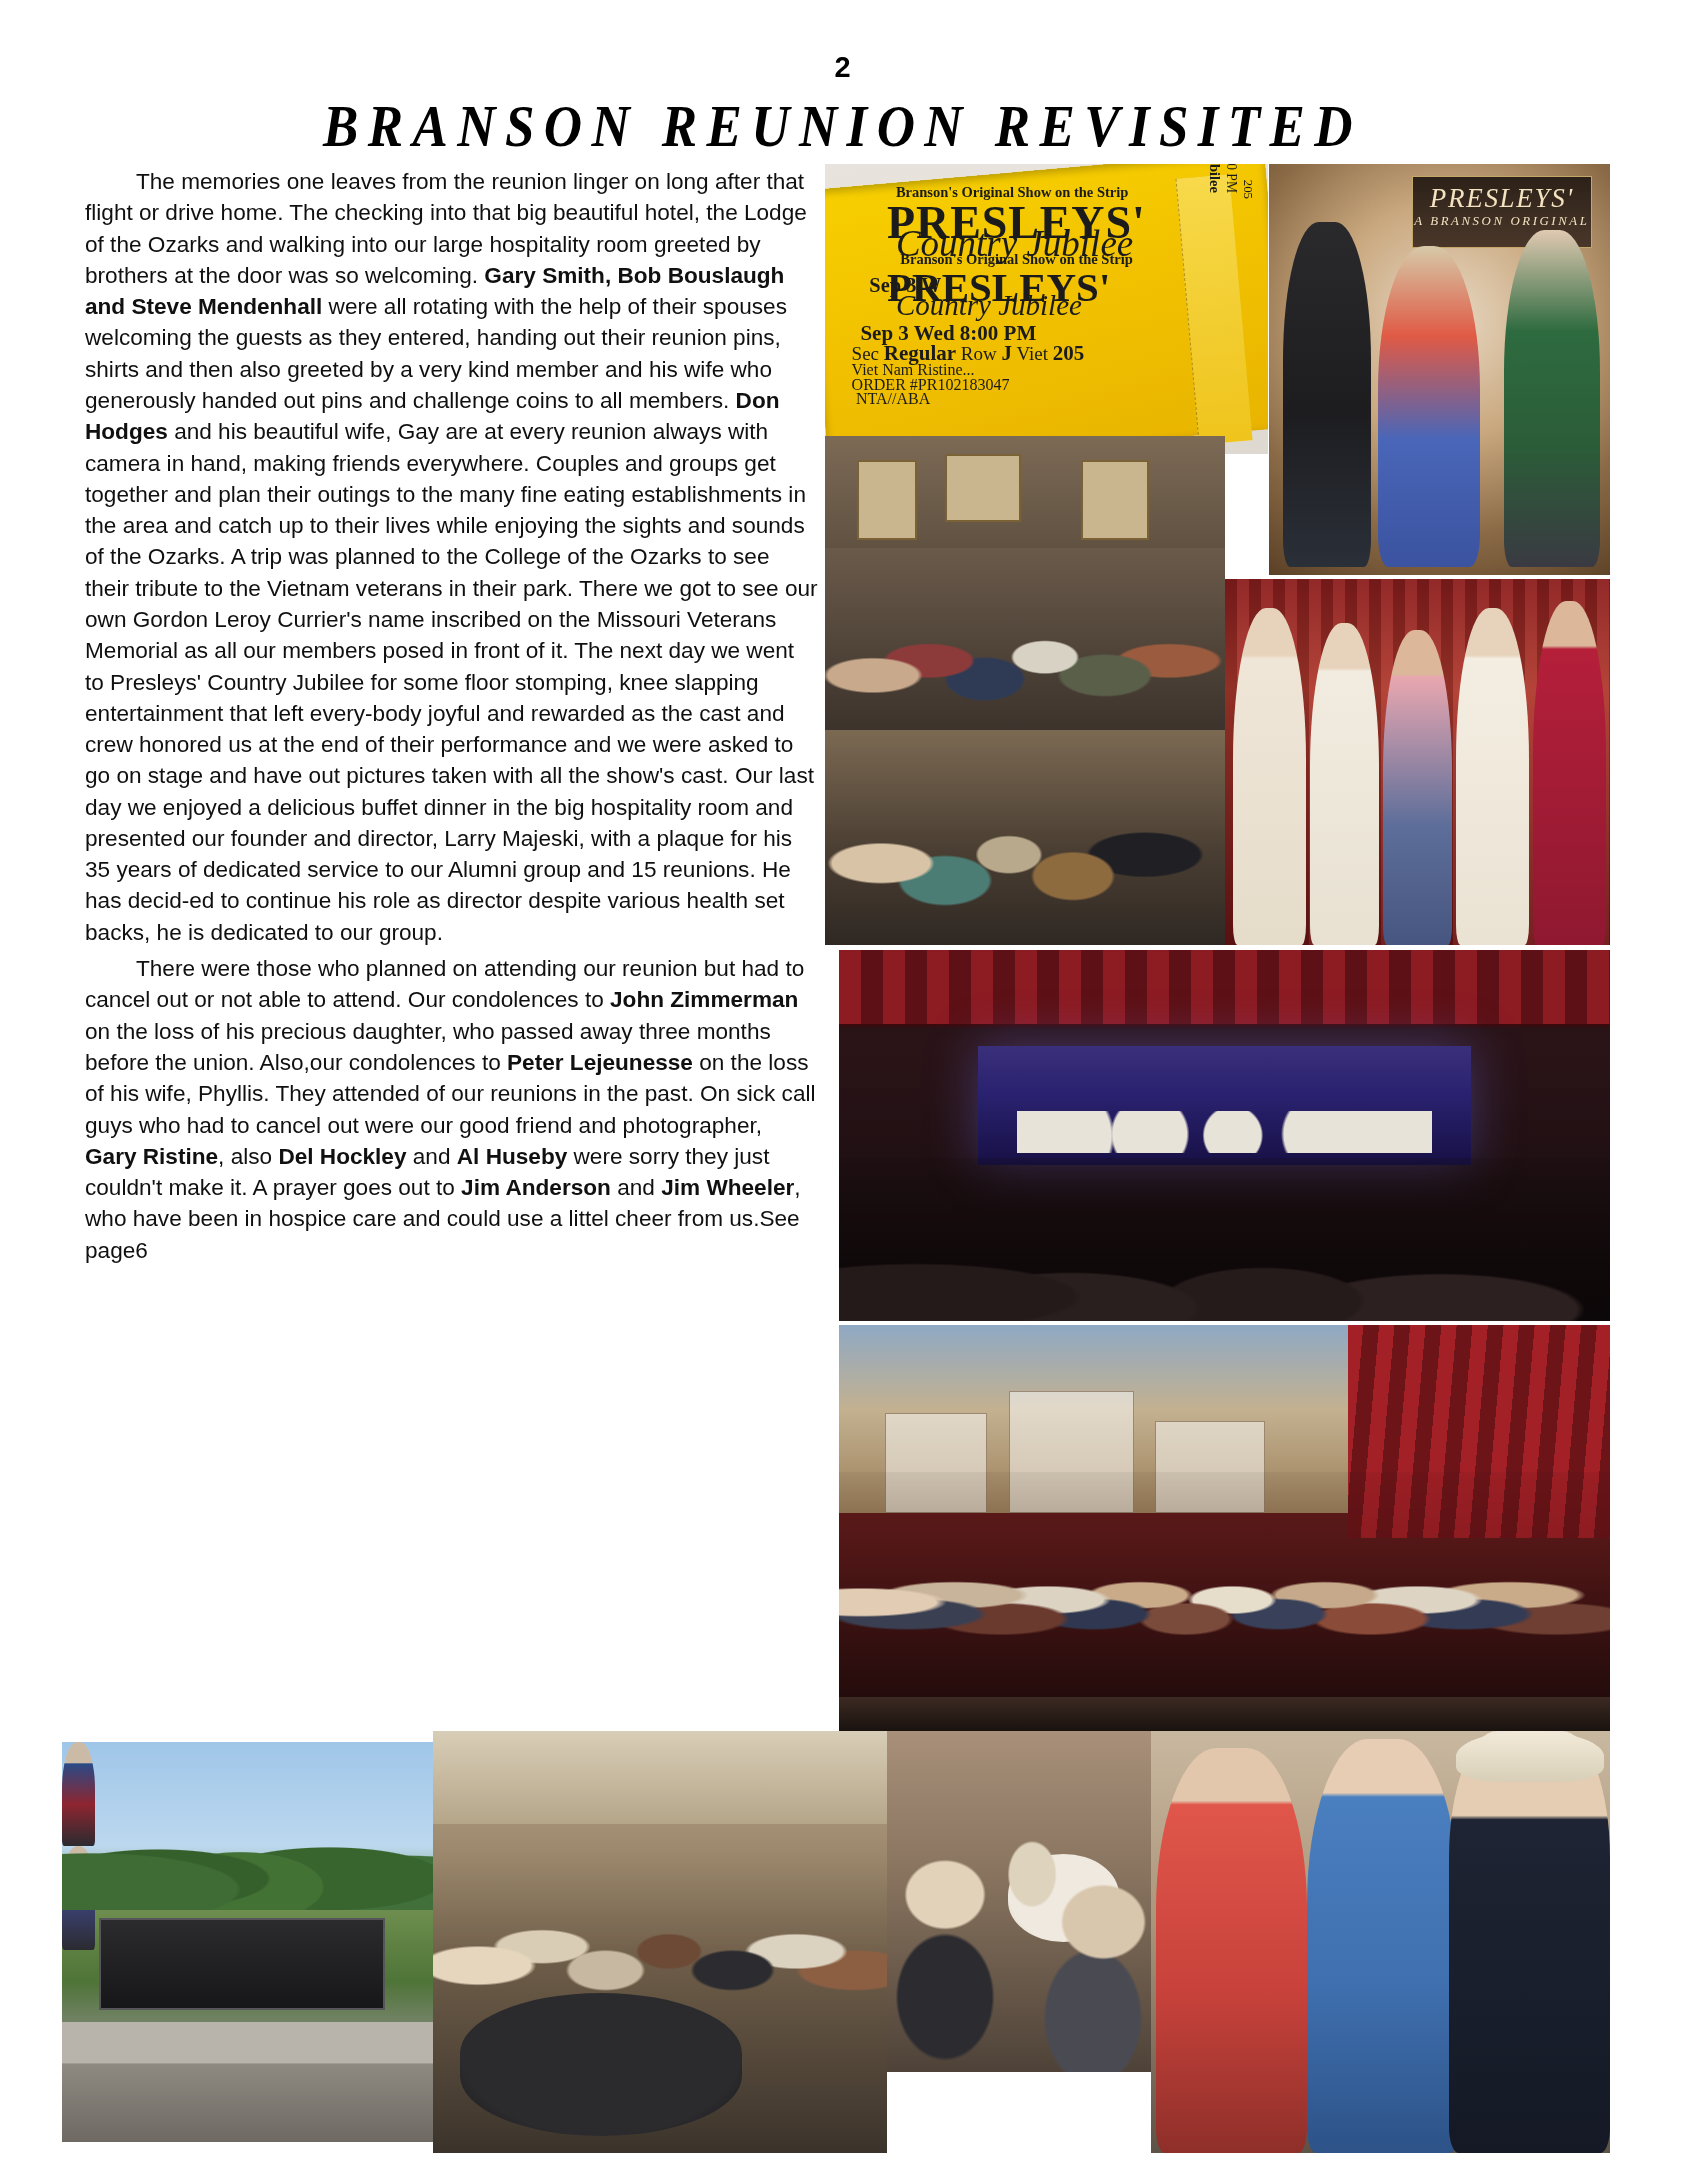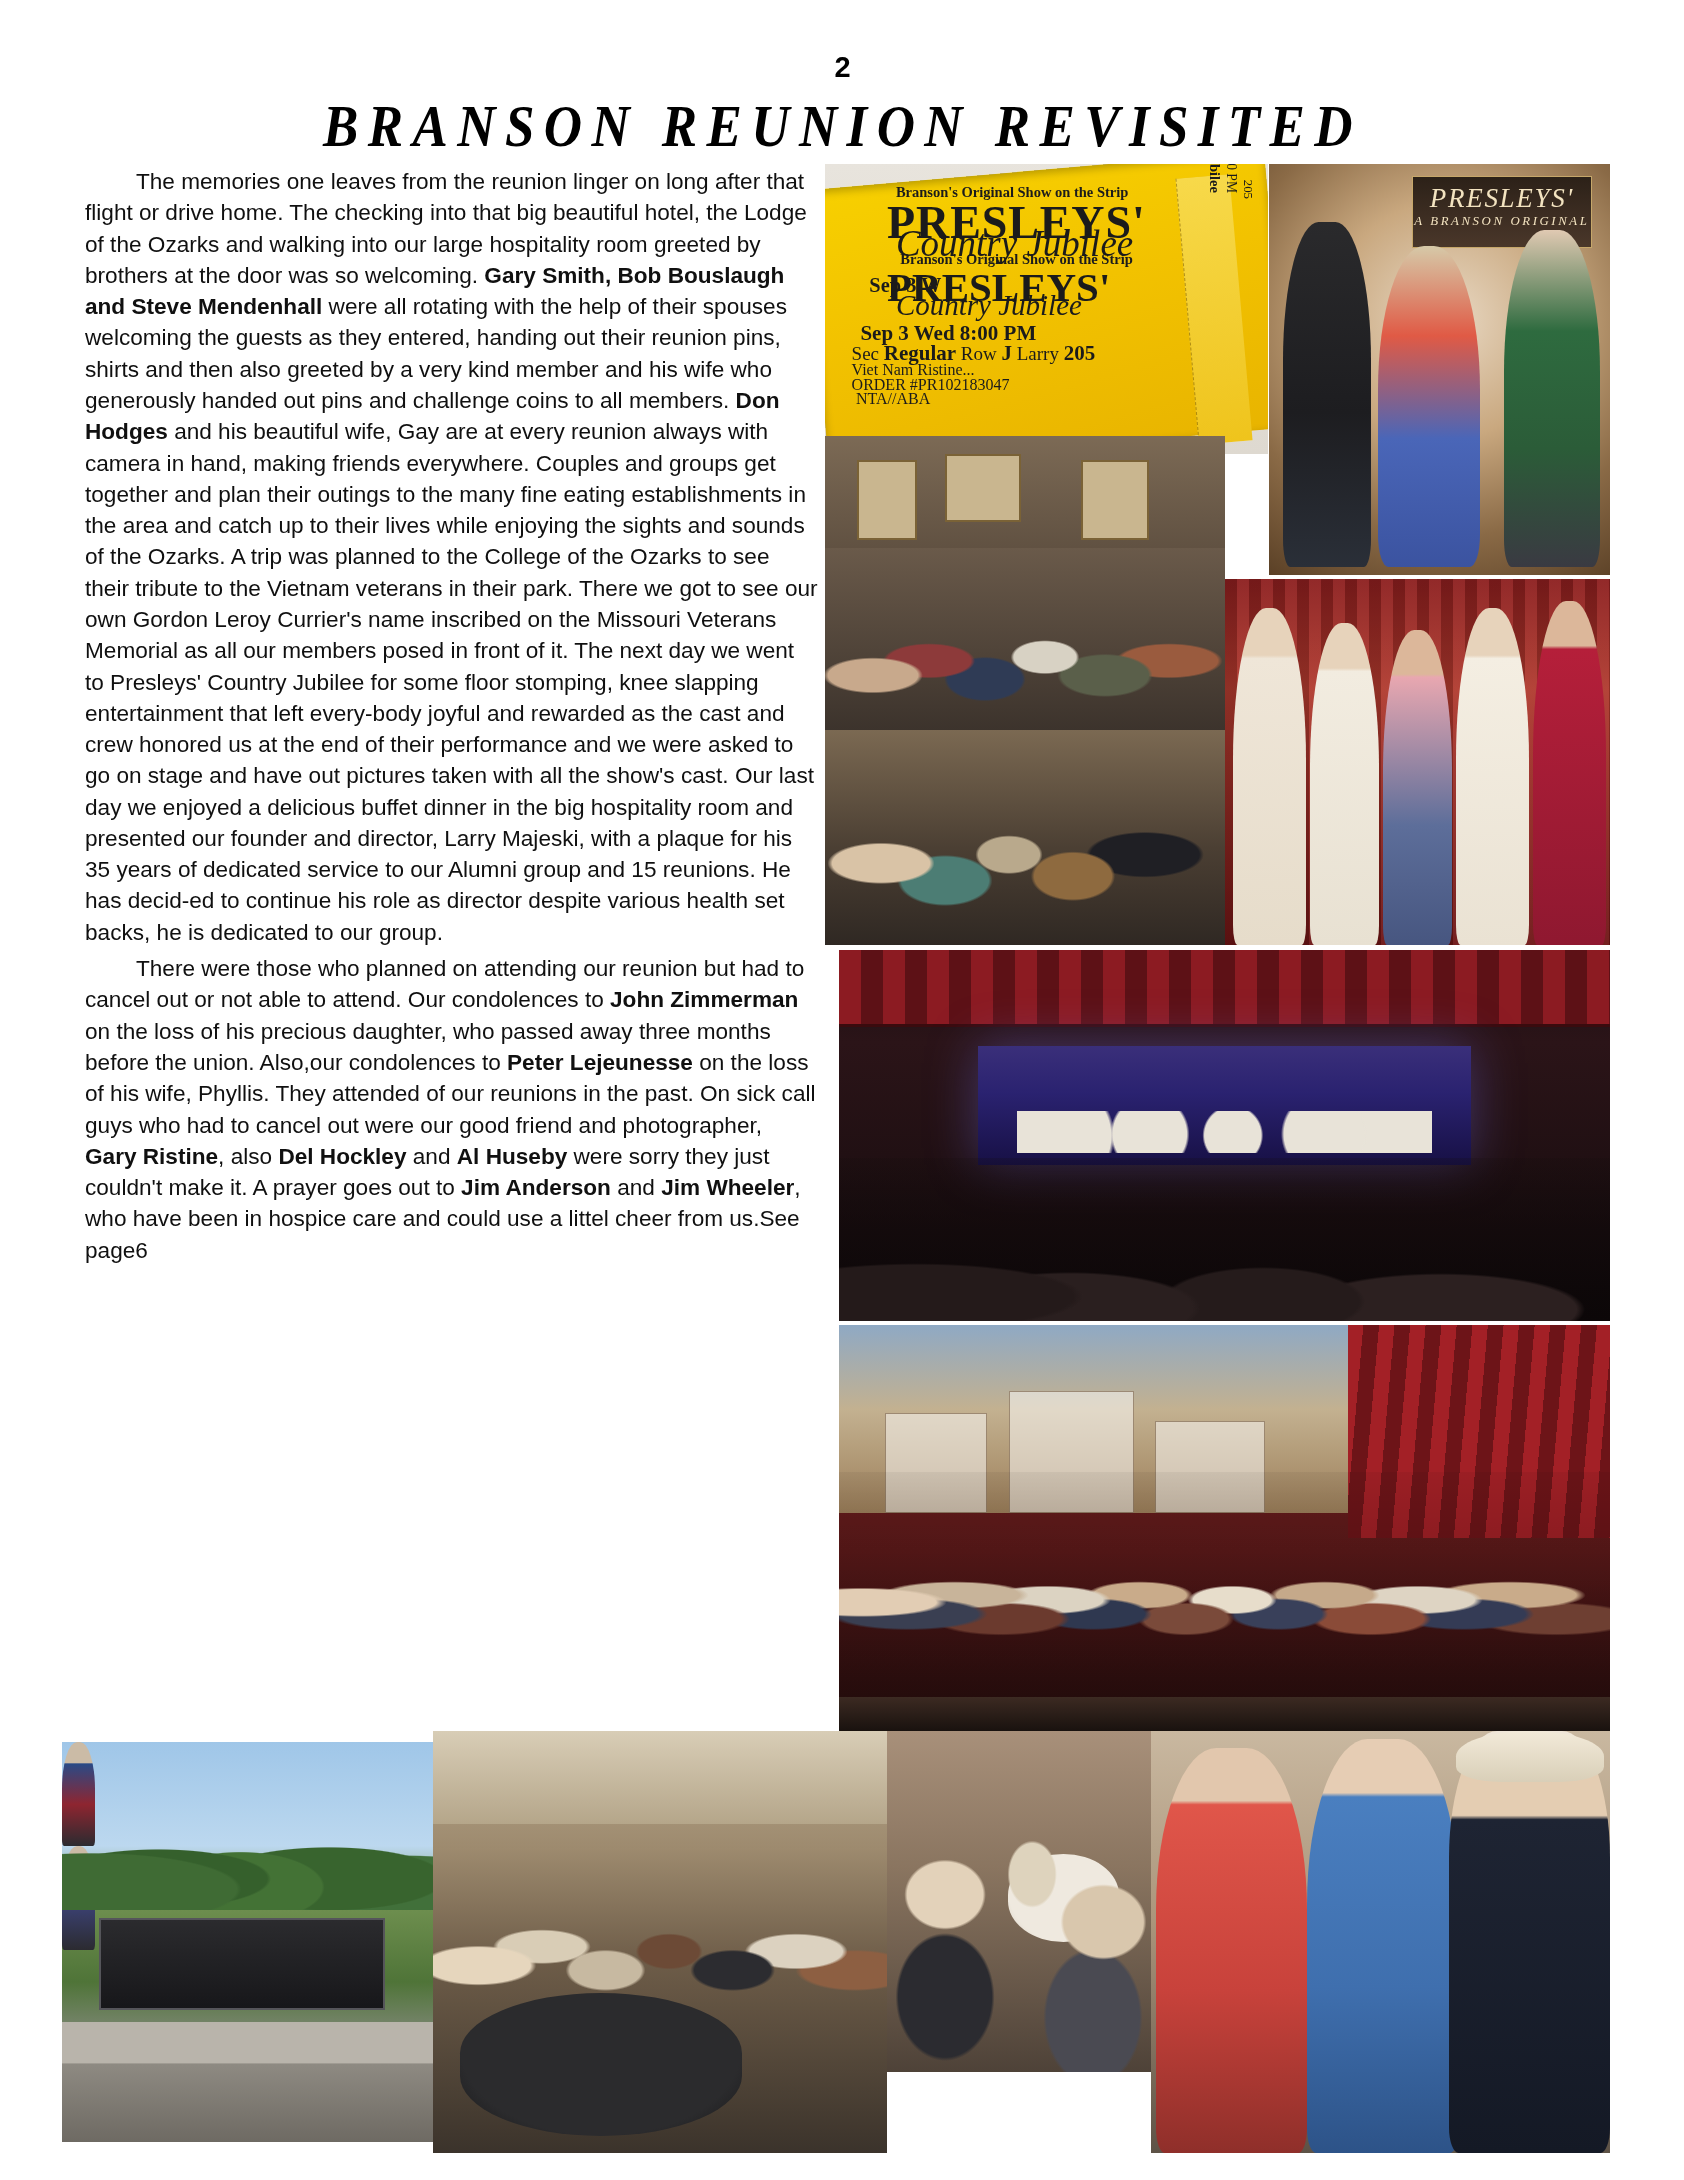--- a/index.html
+++ b/index.html
@@ -394,21 +394,21 @@
     <div class="ticket-txt tk-sep">Sep 3 W</div>
     <div class="ticket-txt tk-orig2">Branson's Original Show on the Strip</div>
     <div class="ticket-txt tk-pres2">PRESLEYS'</div>
     <div class="ticket-txt tk-country2">Country Jubilee</div>
     <div class="ticket-txt tk-date">Sep 3 Wed 8:00 PM</div>
     <div class="ticket-txt tk-sec">
       <span>Sec</span>
       <b>Regular</b>
       <span>Row</span>
       <b>J</b>
-      <span>Larry</span>
+      <span>Viet</span>
       <b>205</b>
     </div>
     <div class="ticket-txt tk-viet">Viet Nam Ristine...</div>
     <div class="ticket-txt tk-order">ORDER #PR102183047</div>
     <div class="ticket-txt tk-nta">NTA//ABA</div>
     <div class="ticket-txt tk-side1">Presleys' Country Jubilee</div>
     <div class="ticket-txt tk-side2">Sep 3 Wed 8:00 PM</div>
     <div class="ticket-txt tk-side3">205</div>
   </div>
 

